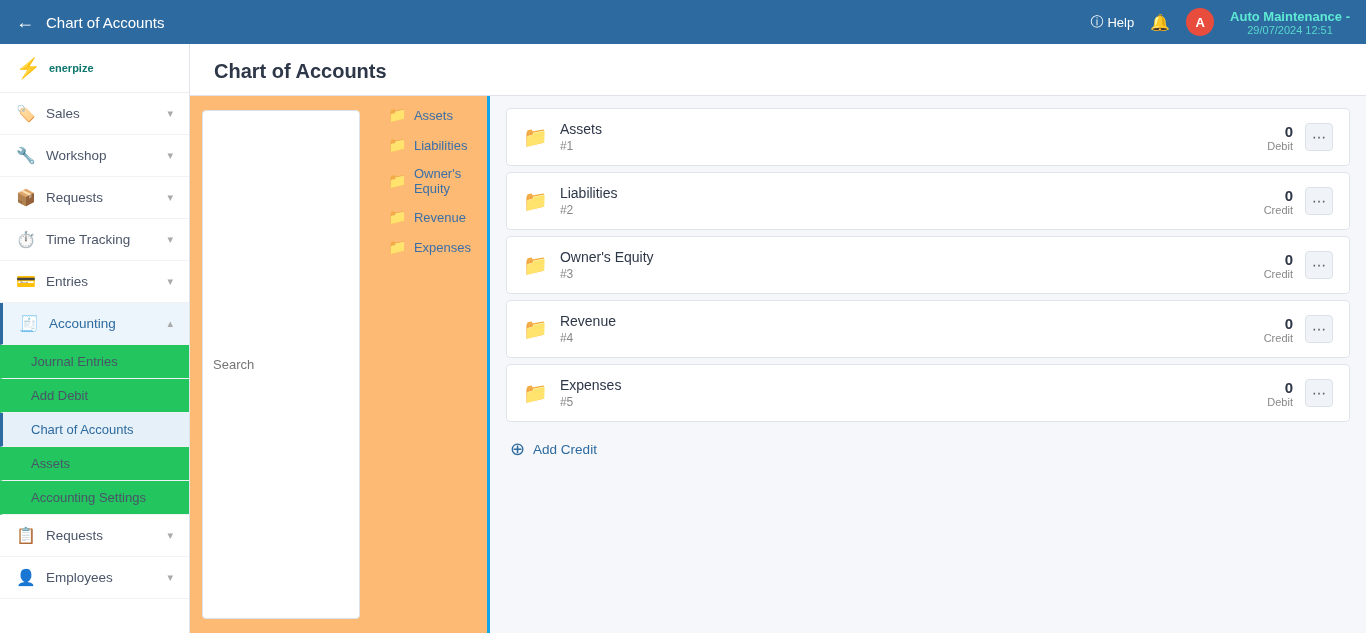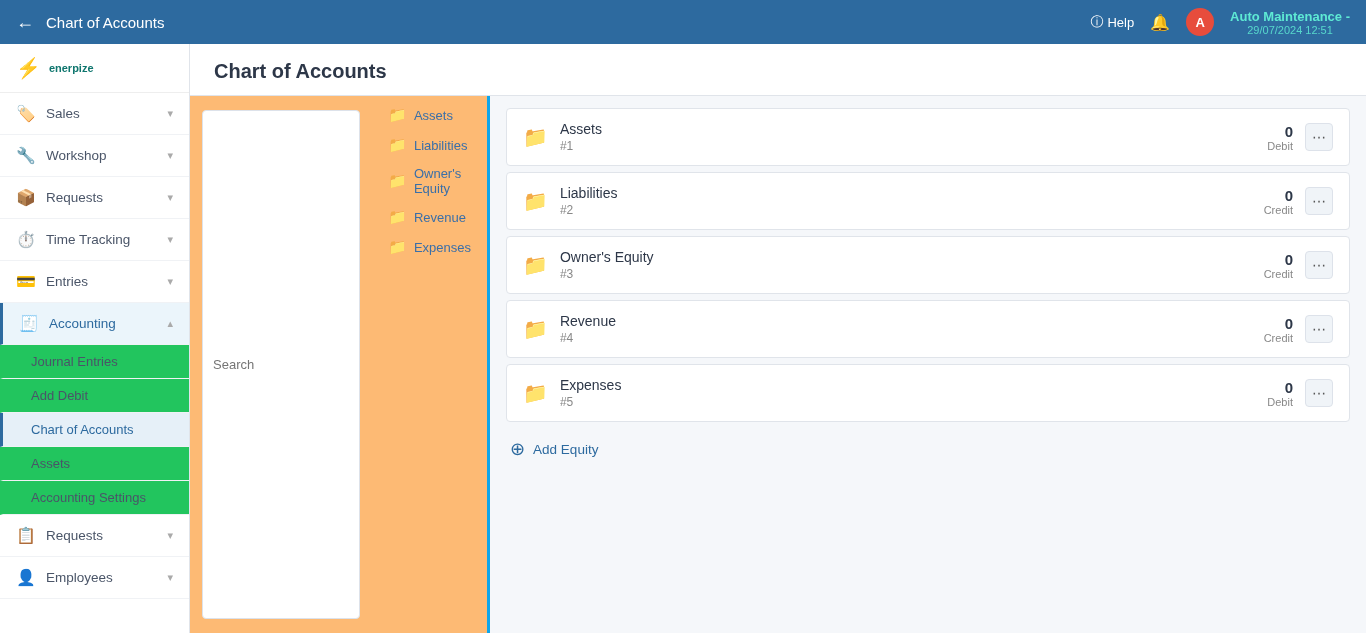--- a/index.html
+++ b/index.html
@@ -382,21 +382,21 @@
       <div class="account-balance">
         <div class="account-balance-num">0</div>
         <div class="account-balance-type">Debit</div>
       </div>
       <div class="account-menu-btn">⋯</div>
     </div>
           </div>
 
         <div class="add-account">
           <span class="add-account-icon">⊕</span>
-          <span>Add Equity</span>
+          <span>Add Credit</span>
         </div>
 
       </div>
 
     </div>
   </div>
 
 </div>
 
 </body></html>

